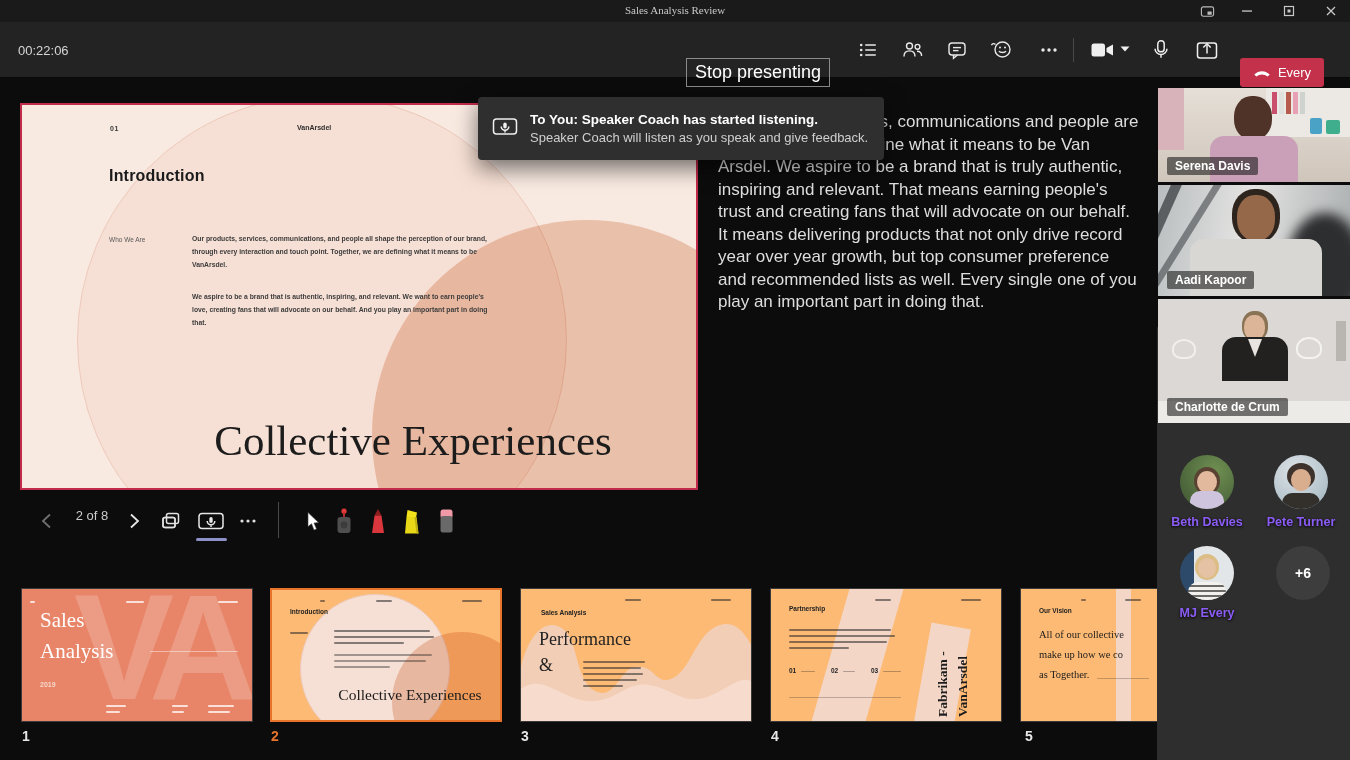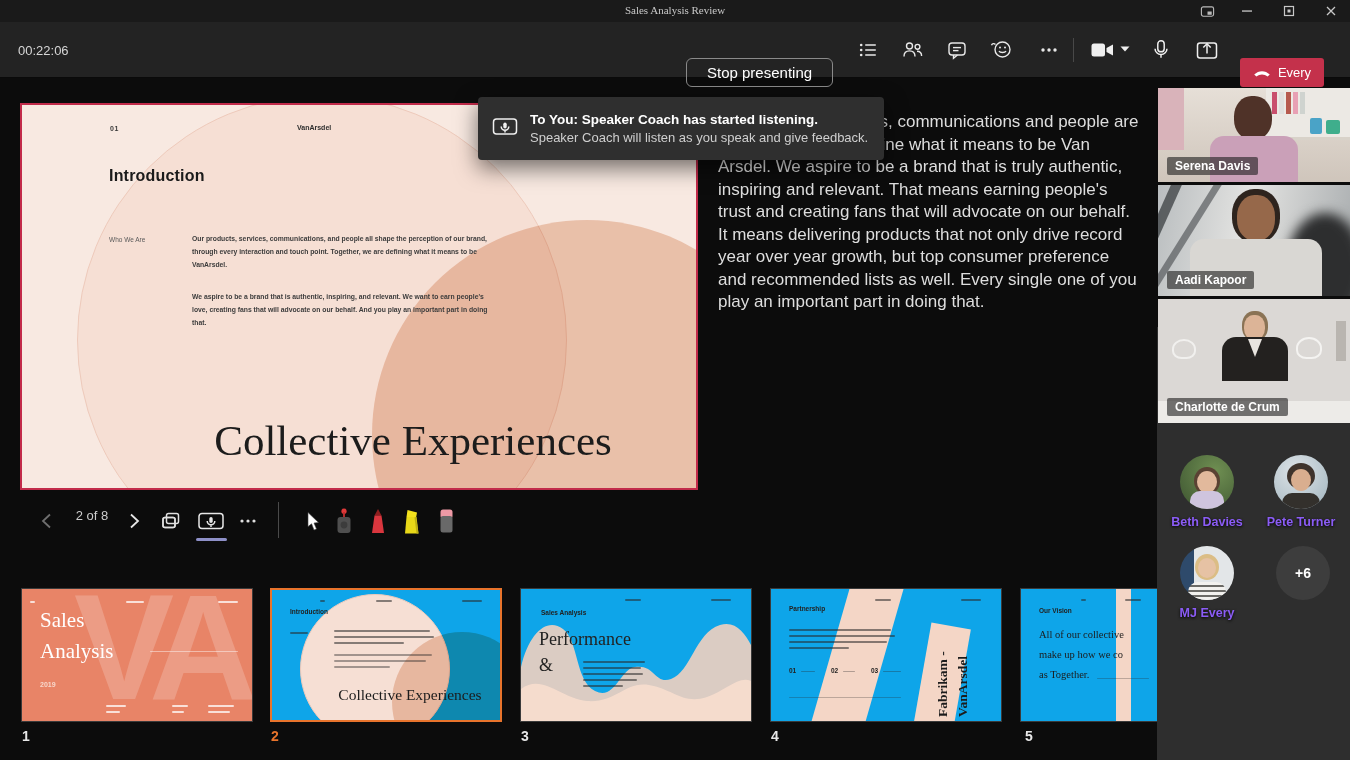--- a/index.html
+++ b/index.html
@@ -8,21 +8,21 @@
 
   
   .titlebar { position:absolute; left:0; top:0; width:1350px; height:22px; background:#1a1a1a; z-index:40;font-family:Liberation Serif, serif; }
   .titlebar .wtitle { position:absolute; left:0; right:0; top:4px; text-align:center; font-size:11px; color:#c8c8c8; }
   .wctrl { position:absolute; top:0; height:22px; display:flex; align-items:center; justify-content:center; width:30px; cursor:default; }
   .wctrl svg { display:block; }
 
   
   .toolbar { position:absolute; left:0; top:22px; width:1350px; height:56px; background:#232323; z-index:40; border-bottom:1px solid #0a0a0a; }
   .timer { position:absolute; left:18px; top:21px; font-size:13px; color:#d6d6d6; }
-  .btn-stop { position:absolute; left:686px; top:36px; height:29px; padding:0 20px; background:transparent; border:1px solid #8a8a8a; border-radius:6px; color:#fff; font-size:15px; font-family:"Liberation Sans",sans-serif; cursor:pointer; }
+  .btn-stop { position:absolute; left:686px; top:36px; height:29px; padding:0 8px; background:transparent; border:1px solid #8a8a8a; border-radius:0; color:#fff; font-size:18px; font-family:"Liberation Sans",sans-serif; cursor:pointer; }
   .tb-ic { position:absolute; top:50%; transform:translateY(-50%); width:26px; height:26px; display:flex; align-items:center; justify-content:center; cursor:pointer; }
   .tb-div { position:absolute; top:16px; width:1px; height:24px; background:#484848; }
   .btn-leave { position:absolute; left:1240px; top:36px; width:84px; height:29px; background:#c4314b; border:none; border-radius:3px; color:#fff; font-size:13px; font-family:"Liberation Sans",sans-serif; display:flex; align-items:center; justify-content:center; gap:7px; cursor:pointer; }
 
   
   .stage { position:absolute; left:0; top:78px; width:1350px; height:682px; background:#0c0c0c; }
 
   
   .slide { position:absolute; left:20px; top:25px; width:678px; height:387px; background:#f8e9e1; border:2px solid #c22b4a; overflow:hidden; }
   .circleA { position:absolute; left:55px; top:-10px; width:490px; height:490px; border-radius:50%; background:#f6dfd4; border:1px solid #eecabb; }
@@ -46,21 +46,21 @@
   .notes { position:absolute; left:718px; top:33px; width:422px; font-size:17px; line-height:22.5px; color:#dedede; }
 
   
   .nav { position:absolute; left:0; top:420px; width:700px; height:46px; }
   .nav-item { position:absolute; top:50%; transform:translateY(-50%); display:flex; align-items:center; justify-content:center; cursor:pointer; }
   .nav-pos { position:absolute; left:62px; top:10px; width:60px; text-align:center; font-size:13px; color:#cccccc; }
   .coach-underline { position:absolute; left:196px; top:40px; width:31px; height:3px; border-radius:2px; background:#8e90c8; }
   .nav-div { position:absolute; left:278px; top:4px; width:1px; height:36px; background:#4a4a4a; }
 
   
-  .thumb { position:absolute; top:510px; width:232px; height:134px; background:#0ea5e9; border:1px solid #3a3a3a; overflow:hidden; cursor:pointer; }
+  .thumb { position:absolute; top:510px; width:232px; height:134px; background:#fdba74; border:1px solid #3a3a3a; overflow:hidden; cursor:pointer; }
   .thumb.sel { border:2px solid #e8742c; }
   .t-num { position:absolute; top:650px; font-size:14px; font-weight:700; color:#e8e8e8; }
   .t-num.sel { color:#e8742c; }
   .mline { position:absolute; height:2px; border-radius:1px; background:rgba(40,40,40,.55); }
   .wline { position:absolute; height:2px; border-radius:1px; background:rgba(255,255,255,.75); }
   .t-head { position:absolute; font-size:6.5px; font-weight:700; color:#222; }
 
   
   .t1 { background:#e88467; }
   .t1 .big { position:absolute; left:18px; top:16px; font-family:"Liberation Serif",serif; font-size:21px; line-height:31px; color:#fff; }

